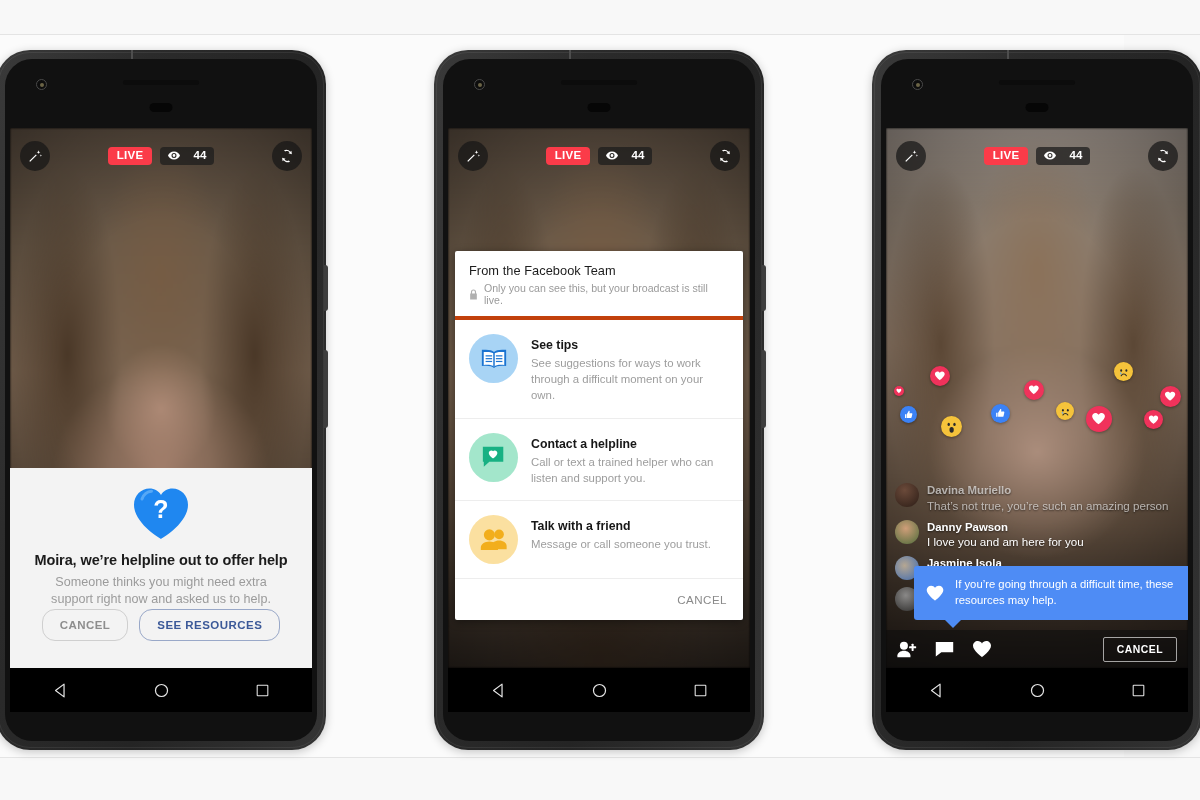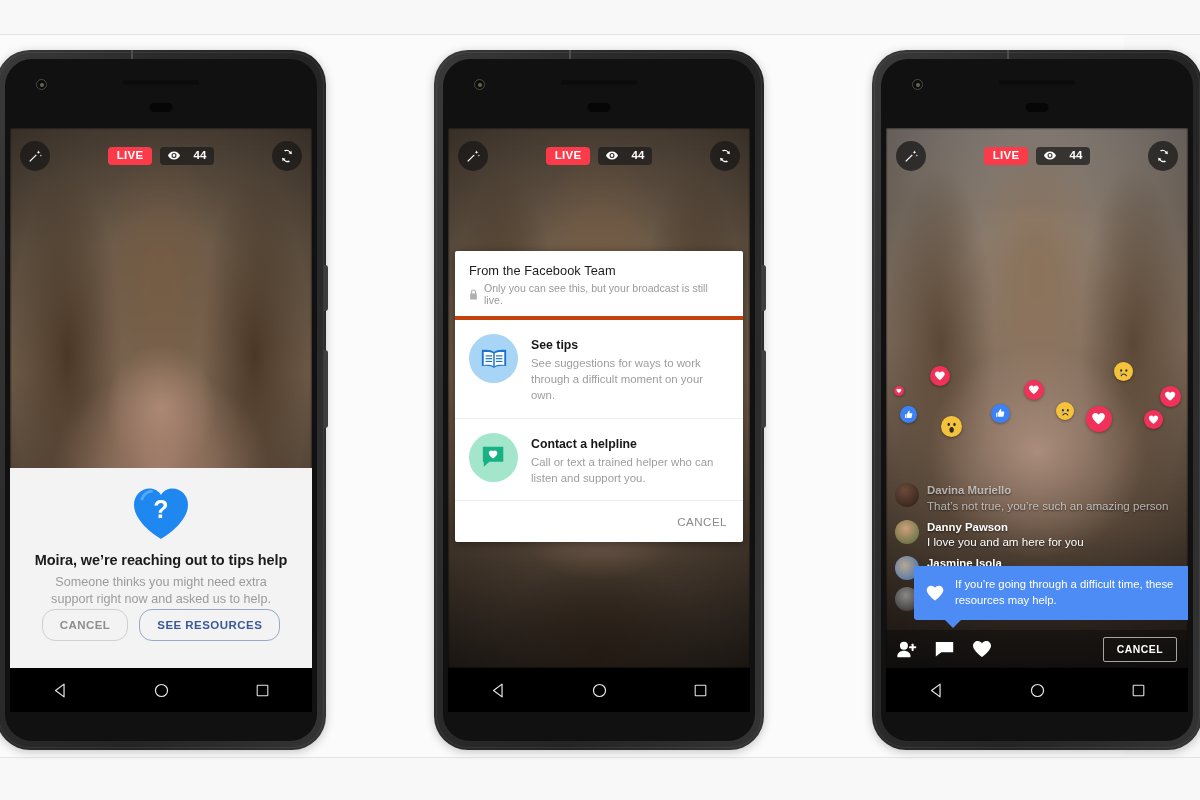--- a/index.html
+++ b/index.html
@@ -190,21 +190,21 @@
         </div>
 
         <div class="reach-card">
           <div class="heart-q">
             <svg width="58" height="54" viewBox="0 0 58 54">
               <path d="M29 53C29 53 2 37.5 2 18.8 2 9.3 9.2 2.5 17.5 2.5c5 0 9.3 2.6 11.5 6.4 2.2-3.8 6.5-6.4 11.5-6.4C48.8 2.5 56 9.3 56 18.8 56 37.5 29 53 29 53z" fill="#1f87f0"></path>
               <path d="M10 13c1.5-4.5 5.5-7.5 9.5-7.8" stroke="#56a8f6" stroke-width="3" fill="none" stroke-linecap="round"></path>
               <text x="29" y="32" font-family="Liberation Sans, sans-serif" font-size="25" font-weight="700" fill="#ffffff" text-anchor="middle">?</text>
             </svg>
           </div>
-          <div class="reach-title">Moira, we’re reaching out to tips help</div>
+          <div class="reach-title">Moira, we’re helpline out to offer help</div>
           <div class="reach-sub">Someone thinks you might need extra support right now and asked us to help.</div>
           <div class="reach-actions">
             <div class="btn-outline btn-cancel">CANCEL</div>
             <div class="btn-outline btn-primary">SEE RESOURCES</div>
           </div>
         </div>
       </div>
 
       <div class="navbar">
         <svg width="17" height="17" viewBox="0 0 24 24">
@@ -294,20 +294,34 @@
                 <path d="M2 3h22v16H9l-6 5.5V19H2z" fill="#18b183"></path>
                 <path d="M13 15.6s-4.6-2.7-4.6-5.9c0-1.6 1.3-2.8 2.8-2.8.8 0 1.5.4 1.8 1 .3-.6 1-1 1.8-1 1.5 0 2.8 1.2 2.8 2.8 0 3.2-4.6 5.9-4.6 5.9z" fill="#fff"></path>
               </svg>
             </div>
             <div class="res-txt">
               <div class="res-title">Contact a helpline</div>
               <div class="res-desc">Call or text a trained helper who can listen and support you.</div>
             </div>
           </div>
 
+          <div class="res-row">
+            <div class="res-ico" style="background:#fbe0a0;">
+              <svg width="28" height="24" viewBox="0 0 30 26" fill="#f2ae1c">
+                <circle cx="20.5" cy="8" r="5.2"></circle>
+                <path d="M20.5 14.5c4.6 0 8.2 2.6 8.2 6v3.5H12.3V20.5c0-3.4 3.6-6 8.2-6z"></path>
+                <circle cx="10" cy="8.5" r="6"></circle>
+                <path d="M10 15.6c5.2 0 9.3 3 9.3 6.8v2.6H.7v-2.6c0-3.8 4.1-6.8 9.3-6.8z"></path>
+              </svg>
+            </div>
+            <div class="res-txt">
+              <div class="res-title">Talk with a friend</div>
+              <div class="res-desc">Message or call someone you trust.</div>
+            </div>
+          </div>
 
           <div class="sheet-foot">
             <span class="close-link">CANCEL</span>
           </div>
         </div>
       </div>
 
       <div class="navbar">
         <svg width="17" height="17" viewBox="0 0 24 24">
             <path d="M17 3 5 12l12 9z" fill="none" stroke="#e6e6e6" stroke-width="1.7" stroke-linejoin="round"></path>

